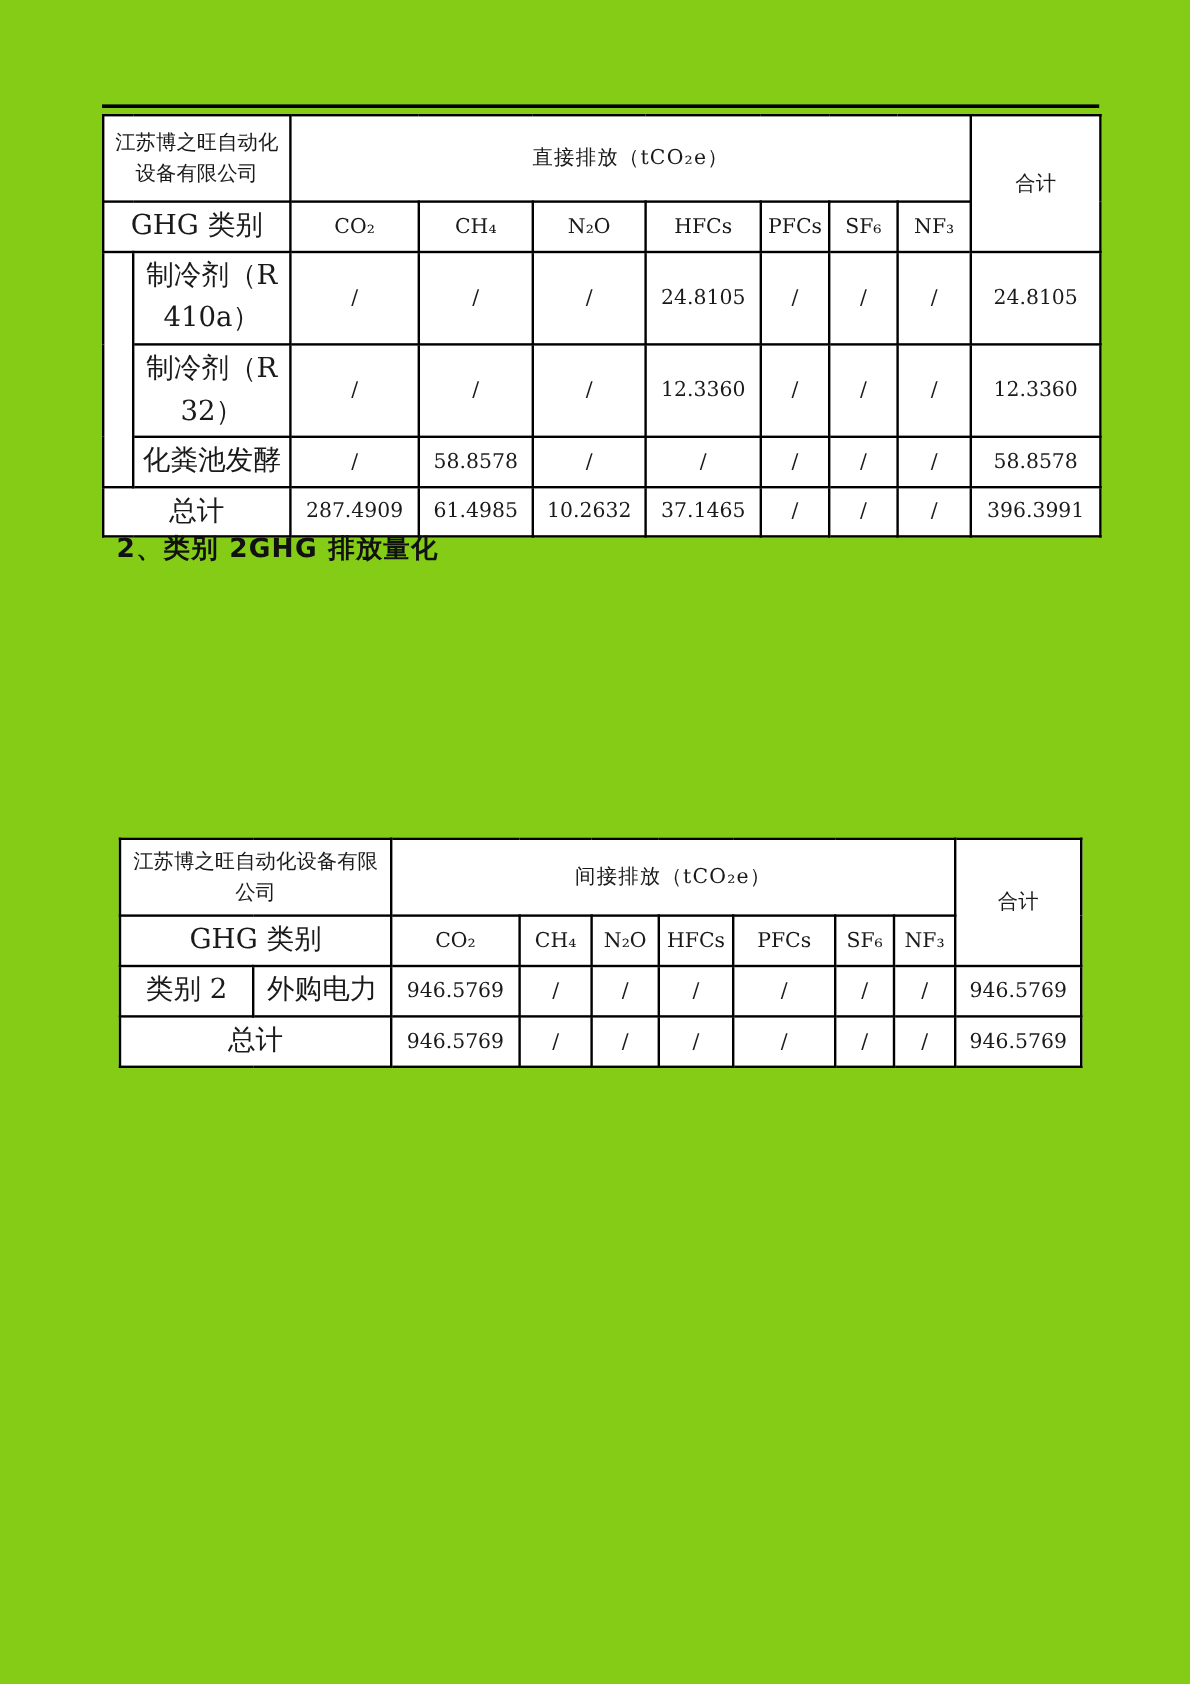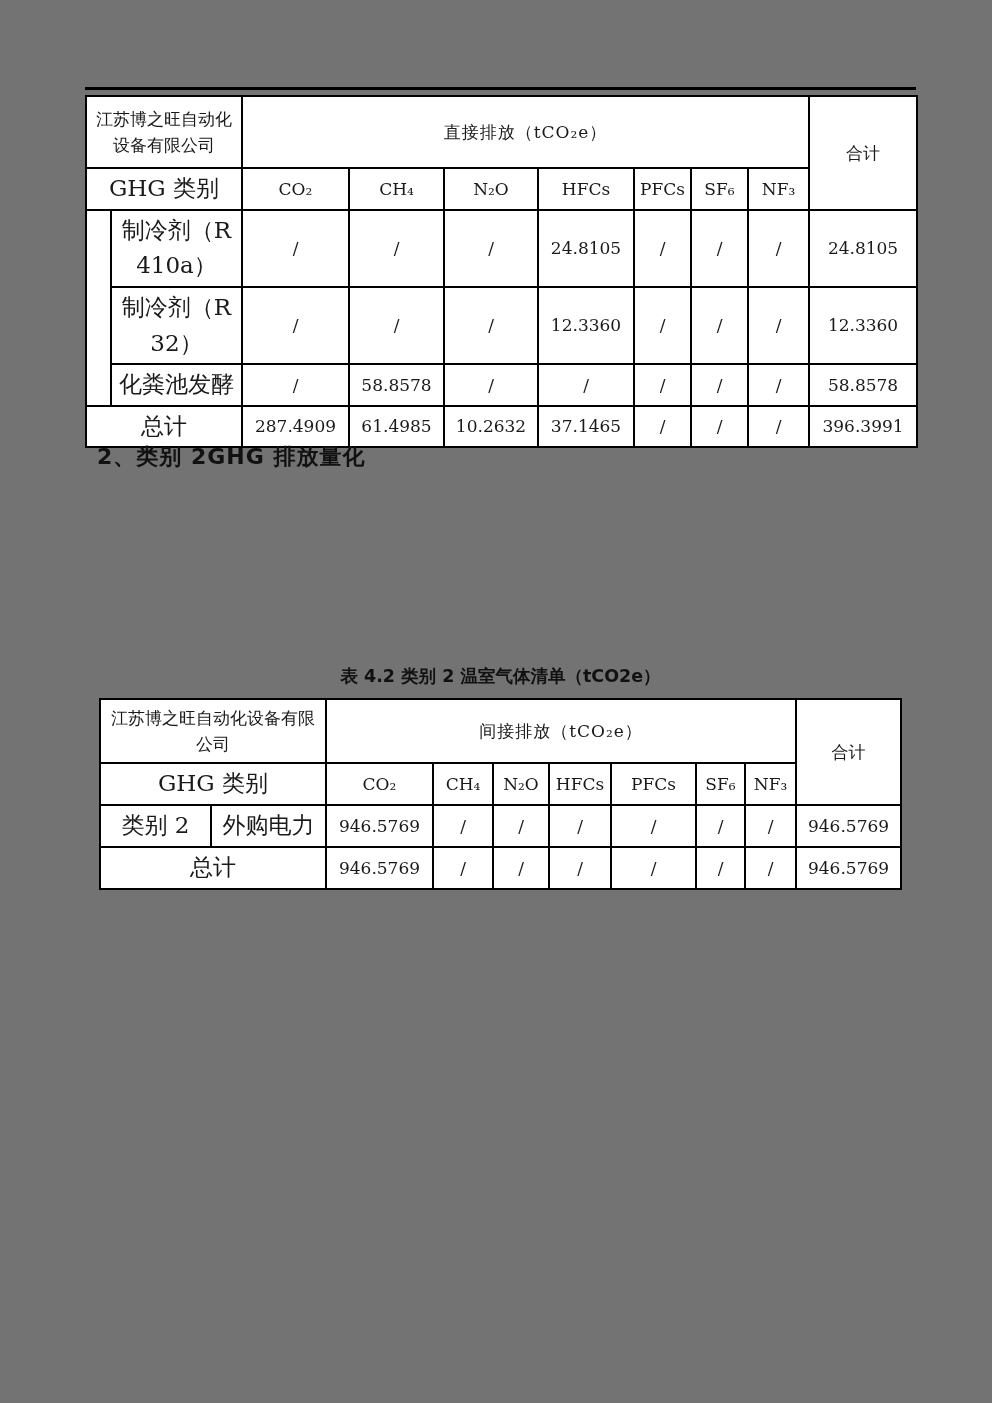--- a/index.html
+++ b/index.html
@@ -5,21 +5,21 @@
   html, body {
     margin: 0;
     padding: 0;
     background: #e8e8e8;
   }
   .page {
     position: relative;
     width: 992px;
     height: 1403px;
     margin: 0 auto;
-    background: #737373;
+    background: #84cc16;
     color: #1a1a1a;
     font-family: "DejaVu Serif", "Liberation Serif", serif;
     overflow: hidden;
   }
   .top-rule {
     position: absolute;
     left: 85px;
     top: 87px;
     width: 831px;
     height: 3px;
@@ -191,21 +191,20 @@
       <td>/</td>
       <td>/</td>
       <td>396.3991</td>
     </tr>
   </tbody>
     </table>
 
   <div class="section-heading">2、类别 2GHG 排放量化</div>
 
 
-  <div class="table-caption">表 4.2 类别 2 温室气体清单（tCO2e）</div>
 
   <table class="ghg" id="table2">
     <colgroup>
       <col style="width:111px">
         <col style="width:115px">
       <col style="width:107px">
         <col style="width:60px">
         <col style="width:56px">
       <col style="width:62px">
         <col style="width:85px">

